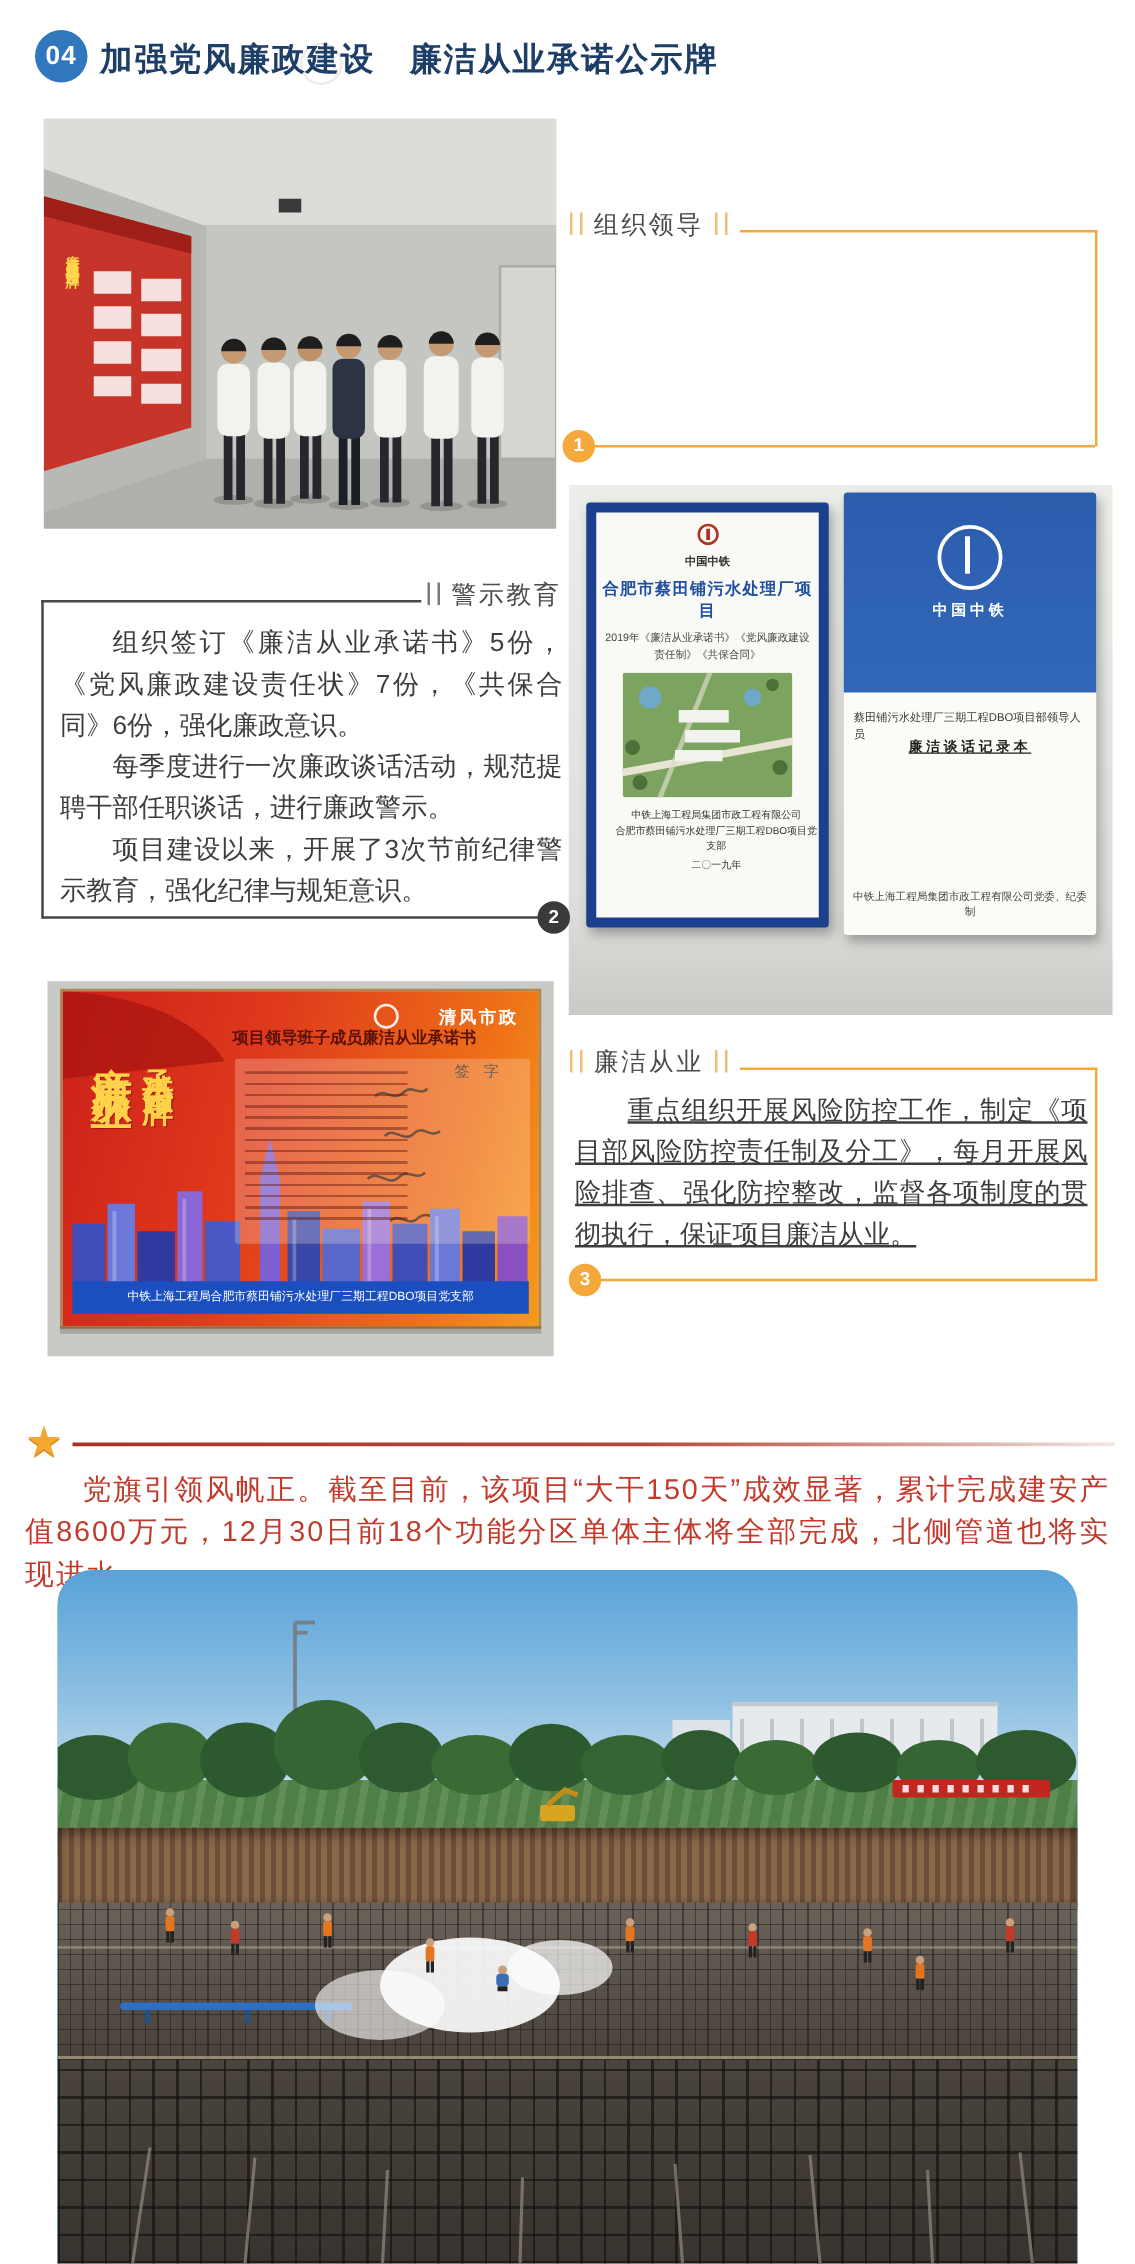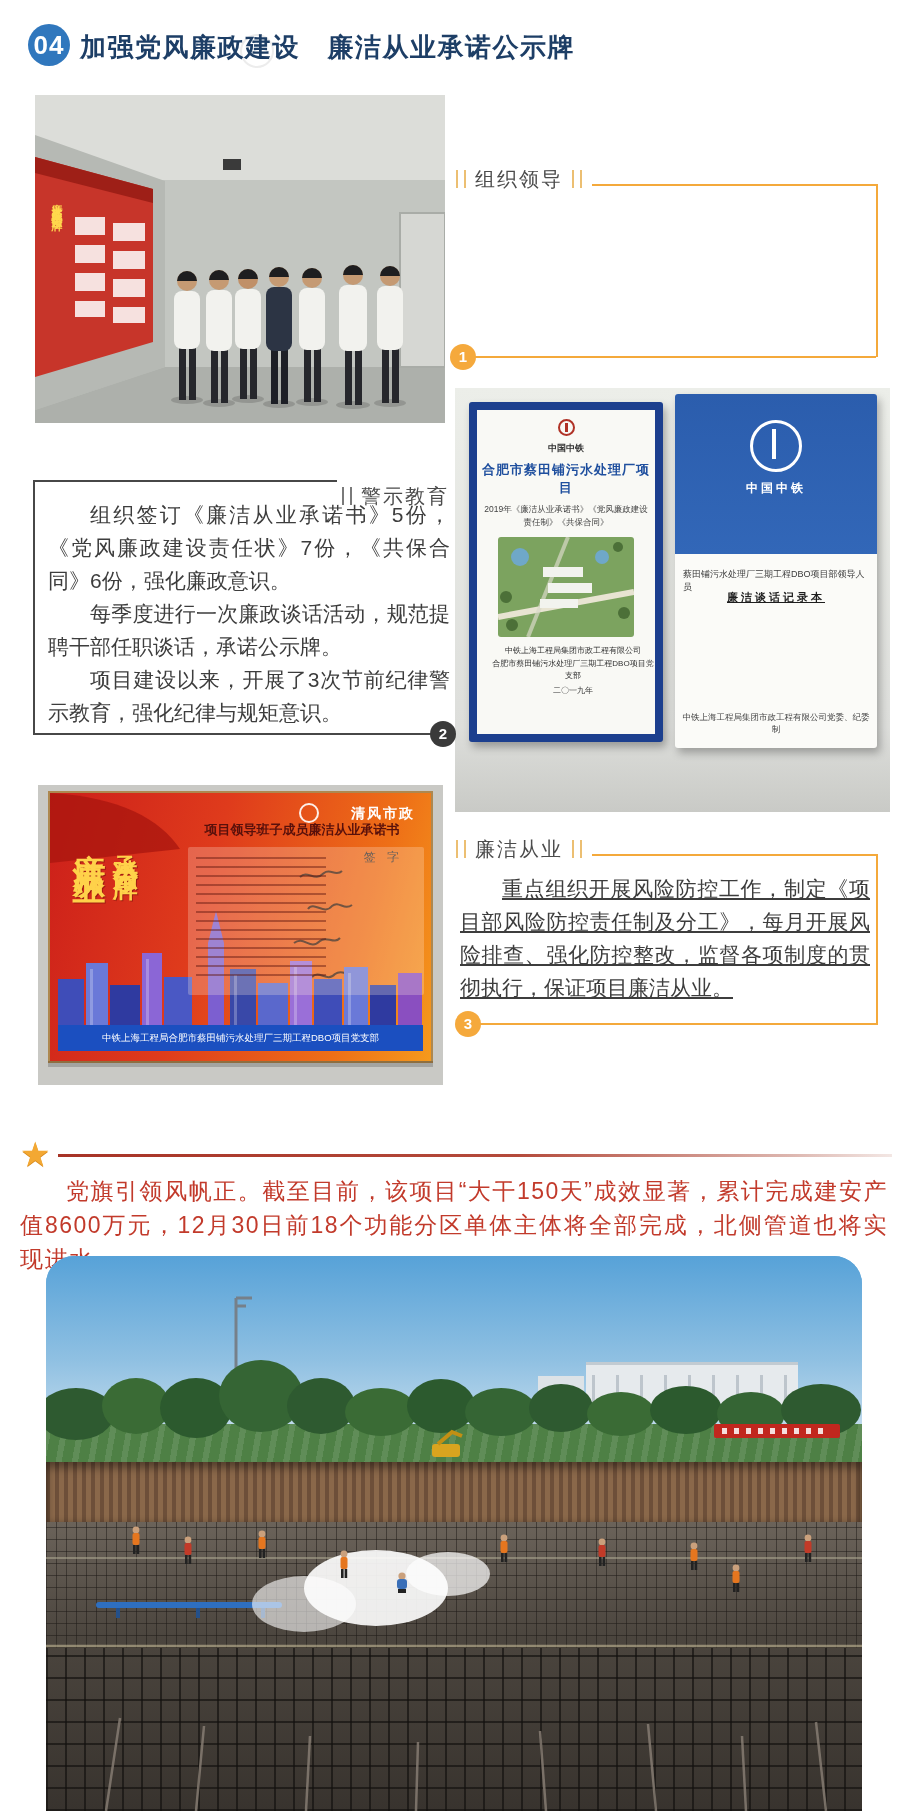--- a/index.html
+++ b/index.html
@@ -2,21 +2,21 @@
 <html><head>
 <meta charset="utf-8">
 <style>
   html,body{margin:0;padding:0;background:#fff;}
   #canvas{position:relative;width:908px;height:1811px;background:#ffffff;overflow:hidden;
           font-family:"Liberation Sans","DejaVu Sans",sans-serif;}
   .abs{position:absolute;}
 
   
   .hdr-badge{left:28px;top:24px;width:42px;height:42px;border-radius:50%;background:#3077bd;
-             color:#fff;font-size:26px;font-weight:bold;text-align:center;line-height:42px;letter-spacing:1px;}
+             color:#fff;font-size:21px;font-weight:bold;text-align:center;line-height:42px;letter-spacing:1px;}
   .hdr-deco{left:240px;top:34px;width:30px;height:30px;border-radius:50%;border:2px solid #ececec;}
   .hdr-title{left:80px;top:30px;font-size:26px;font-weight:bold;color:#1d3e66;letter-spacing:1.5px;}
 
   
   .sec-heading{font-size:20px;color:#4c4c4c;letter-spacing:2px;white-space:nowrap;}
   .mark{display:inline-block;width:6px;height:18px;border-left:2px solid;border-right:2px solid;margin:0 9px 0 0;vertical-align:-2px;}
   .mark.r{margin:0 0 0 9px;}
   .orange .mark{border-color:#ecbf72;}
   .dark .mark{border-color:#7a7a7a;}
   .line{background:#f4a93b;}
@@ -30,21 +30,21 @@
   
   .s1-heading{left:456px;top:166px;}
   .s1-topline{left:592px;top:184px;width:284px;height:2px;}
   .s1-rightline{left:876px;top:184px;width:2px;height:173px;}
   .s1-bottomline{left:463px;top:356px;width:413px;height:2px;}
   .s1-badge{left:450px;top:344px;}
   .s1-body{left:460px;top:200px;width:410px;}
 
   
   .s2-topline{left:33px;top:480px;width:304px;height:2px;}
-  .s2-heading{left:342px;top:462px;margin-top:21px;}
+  .s2-heading{left:342px;top:462px;}
   .s2-leftline{left:33px;top:480px;width:2px;height:255px;}
   .s2-bottomline{left:34px;top:733px;width:400px;height:2px;}
   .s2-badge{left:430px;top:721px;}
   .s2-body{left:48px;top:498px;width:402px;}
 
   
   .s3-heading{left:456px;top:836px;}
   .s3-topline{left:592px;top:854px;width:284px;height:2px;}
   .s3-rightline{left:876px;top:854px;width:2px;height:171px;}
   .s3-bottomline{left:468px;top:1023px;width:408px;height:2px;}
@@ -91,21 +91,21 @@
   
   .photo3{left:38px;top:785px;width:405px;height:300px;background:#c9c9c5;}
   .p3-board{position:absolute;left:10px;top:6px;width:381px;height:268px;border:2px solid #ad8850;
             background:linear-gradient(105deg,#cc1f1a 0%,#df3b1c 40%,#ee6f17 78%,#f59a1d 100%);overflow:hidden;}
   .p3-corner{position:absolute;right:16px;top:12px;color:#fff;font-weight:bold;font-size:14px;letter-spacing:2px;}
   .p3-cornerdot{position:absolute;right:112px;top:10px;width:16px;height:16px;border-radius:50%;border:2px solid rgba(255,255,255,.9);}
   .p3-v1{position:absolute;left:16px;top:34px;writing-mode:vertical-rl;font-size:33px;font-weight:bold;color:#ffd24a;
          text-shadow:1px 1px 0 #9e1c12;letter-spacing:6px;}
   .p3-v2{position:absolute;left:60px;top:42px;writing-mode:vertical-rl;font-size:25px;font-weight:bold;color:#ffd24a;
          text-shadow:1px 1px 0 #9e1c12;letter-spacing:5px;}
-  .p3-title{position:absolute;left:136px;top:28px;width:232px;text-align:center;font-size:13px;font-weight:bold;color:#58100b;}
+  .p3-title{position:absolute;left:136px;top:28px;width:232px;text-align:left;font-size:13px;font-weight:bold;color:#58100b;}
   .p3-sign{position:absolute;right:28px;top:56px;font-size:12px;color:#2e2e2e;letter-spacing:4px;}
   .p3-panel{position:absolute;left:138px;top:54px;width:236px;height:148px;background:rgba(255,236,221,.26);border-radius:2px;}
   .p3-panel .tl{position:absolute;left:8px;top:10px;width:130px;height:120px;
       background:repeating-linear-gradient(180deg,rgba(96,22,14,.45) 0 2px,transparent 2px 9px);}
   .p3-strip{position:absolute;left:8px;top:232px;width:365px;height:26px;background:#1b4fc0;color:#fff;
             font-size:9.5px;text-align:center;line-height:26px;}
   .p3-shadow{position:absolute;left:10px;top:276px;width:385px;height:6px;background:rgba(0,0,0,.18);}
 
   
   .photo4{left:46px;top:1256px;width:816px;height:555px;border-radius:28px 28px 0 0;background:#5fa8dc;}
@@ -235,21 +235,21 @@
 
   <div class="abs line dk s2-topline"></div>
   <div class="abs sec-heading dark s2-heading">
     <span class="mark"></span><span>警示教育</span><span class="mark r"></span>
   </div>
   <div class="abs line dk s2-leftline"></div>
   <div class="abs line dk s2-bottomline"></div>
   <div class="abs num-badge dk s2-badge">2</div>
   <div class="abs body-text s2-body">
     <p>组织签订《廉洁从业承诺书》5份，《党风廉政建设责任状》7份，《共保合同》6份，强化廉政意识。</p>
-    <p>每季度进行一次廉政谈话活动，规范提聘干部任职谈话，承诺公示牌。</p>
+    <p>每季度进行一次廉政谈话活动，规范提聘干部任职谈话，进行廉政警示。</p>
     <p>项目建设以来，开展了3次节前纪律警示教育，强化纪律与规矩意识。</p>
   </div>
 
   <div class="abs photo photo2">
     <div class="abs book-l">
       <div class="book-l-page">
         <div class="p2l-logo-row"><span class="p2l-emblem"></span>
           <div class="p2l-logotext">中国中铁</div>
         </div>
         <div class="p2l-title">合肥市蔡田铺污水处理厂项目</div>

